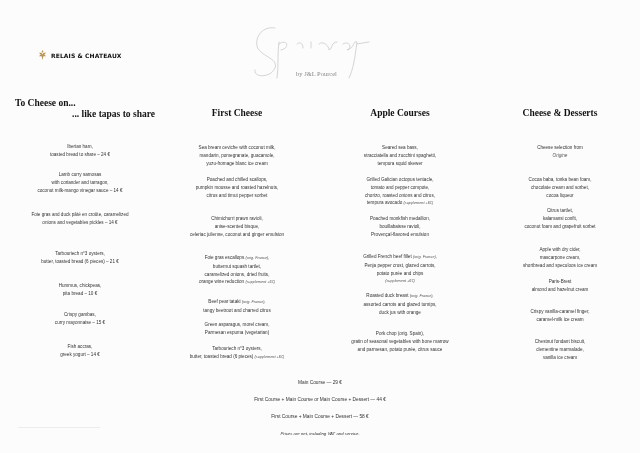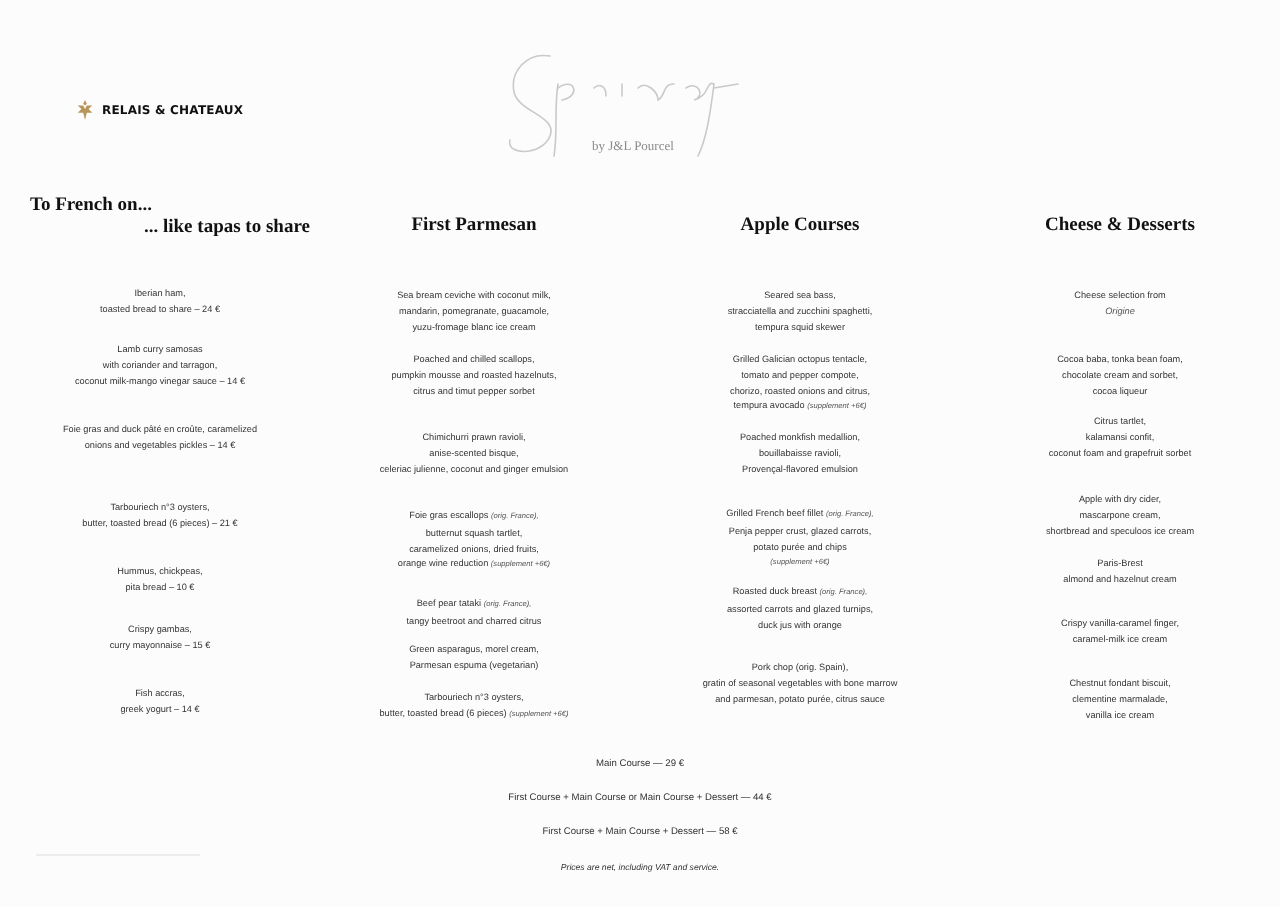--- a/index.html
+++ b/index.html
@@ -54,21 +54,21 @@
       <path d="M66 24 L66 30"></path>
       <path d="M74 26 C78 22, 84 28, 84 32 C88 30, 86 24, 92 24"></path>
       <path d="M98 26 C104 22, 108 30, 102 32 C110 30, 108 22, 112 24 C110 40, 108 52, 104 60"></path>
       <path d="M112 26 L124 24"></path>
     </g>
   </svg>
   <span class="brand-sub">by J&amp;L Pourcel</span>
 </div>
 
 <div class="col col-snack" style="height:300px;">
-  <div class="heading snack-h1">To French on...</div>
+  <div class="heading snack-h1">To Cheese on...</div>
   <div class="heading snack-h2">... like tapas to share</div>
 
   <div class="item" style="top:45px">
     <span>Iberian ham,</span>
       <span>toasted bread to share – 24 €</span>
   </div>
   <div class="item" style="top:73px">
     <span>Lamb curry samosas</span>
       <span>with coriander and tarragon,</span>
       <span>coconut milk-mango vinegar sauce – 14 €</span>
@@ -89,21 +89,21 @@
     <span>Crispy gambas,</span>
       <span>curry mayonnaise – 15 €</span>
   </div>
   <div class="item" style="top:245px">
     <span>Fish accras,</span>
       <span>greek yogurt – 14 €</span>
   </div>
 </div>
 
 <div class="col col-first" style="height:280px;">
-  <div class="heading col-heading">First Parmesan</div>
+  <div class="heading col-heading">First Cheese</div>
 
   <div class="item" style="top:46px">
     <span>Sea bream ceviche with coconut milk,</span>
       <span>mandarin, pomegranate, guacamole,</span>
       <span>yuzu-fromage blanc ice cream</span>
   </div>
   <div class="item" style="top:78px">
     <span>Poached and chilled scallops,</span>
       <span>pumpkin mousse and roasted hazelnuts,</span>
       <span>citrus and timut pepper sorbet</span>

